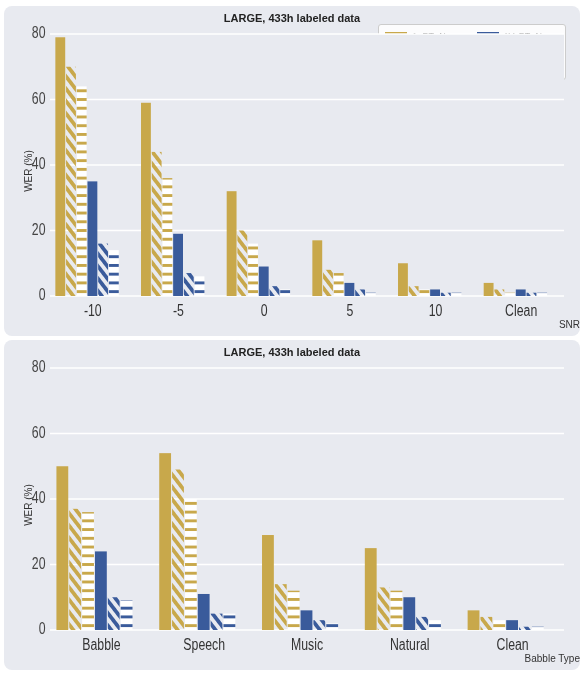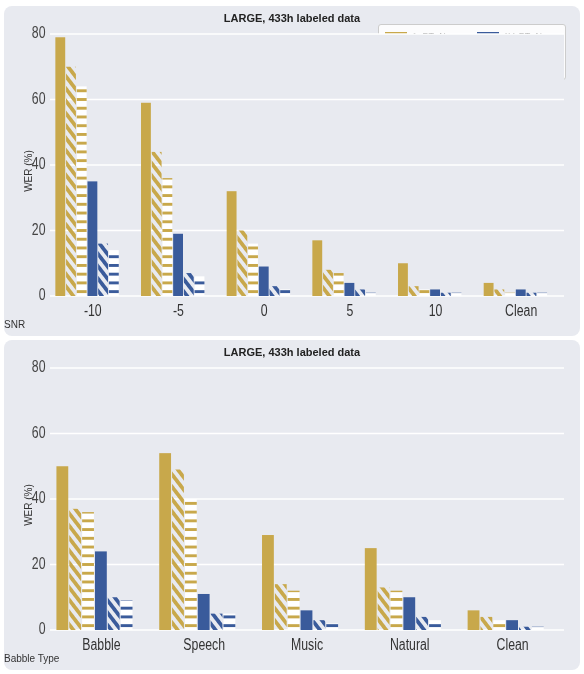--- a/index.html
+++ b/index.html
@@ -41,21 +41,21 @@
       top: 50%;
       transform: translateY(-50%) rotate(-90deg);
       font-size: 10px;
       color: #333;
       white-space: nowrap;
     }
     .x-label {
       position: absolute;
       bottom: 6px;
       left: 0; right: 0;
-      text-align: left;
+      text-align: right;
       font-size: 10px;
       color: #333;
     }
     .plot-area {
       width: 100%;
       height: 100%;
       position: relative;
       background: #e8eaf0;
     }
     .legend {

